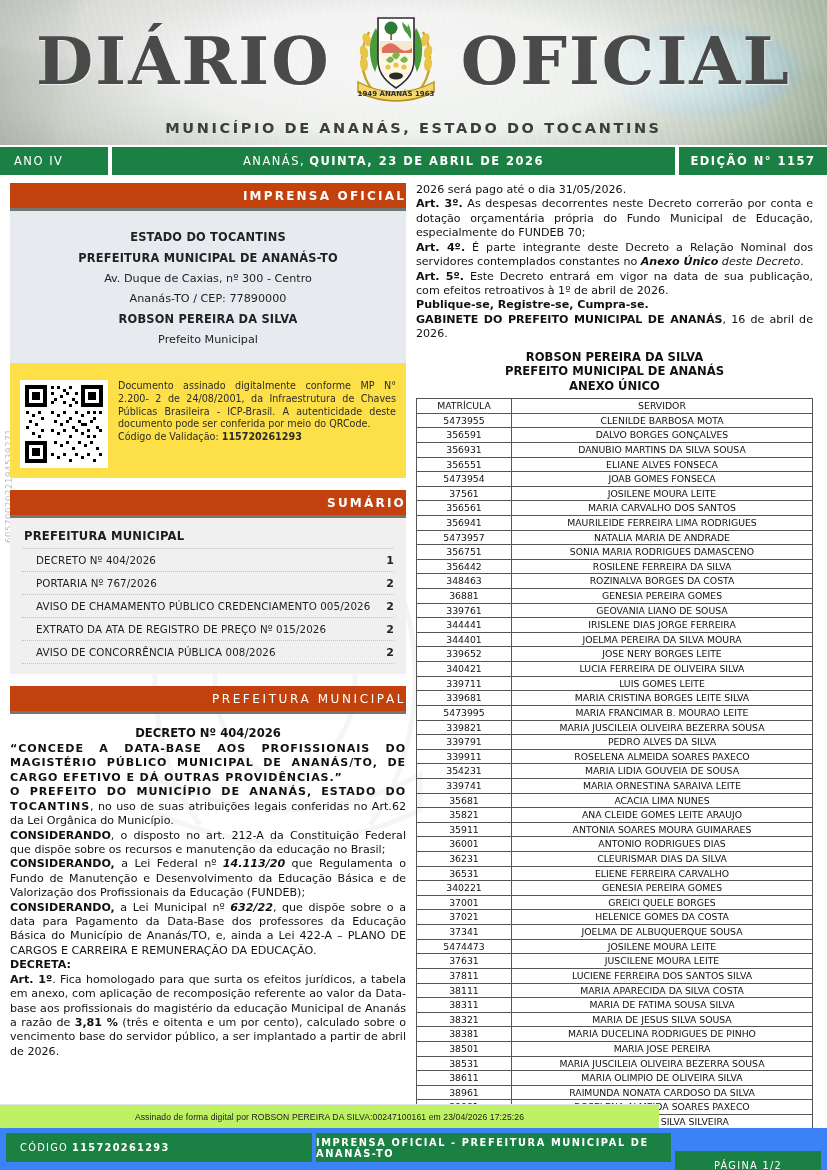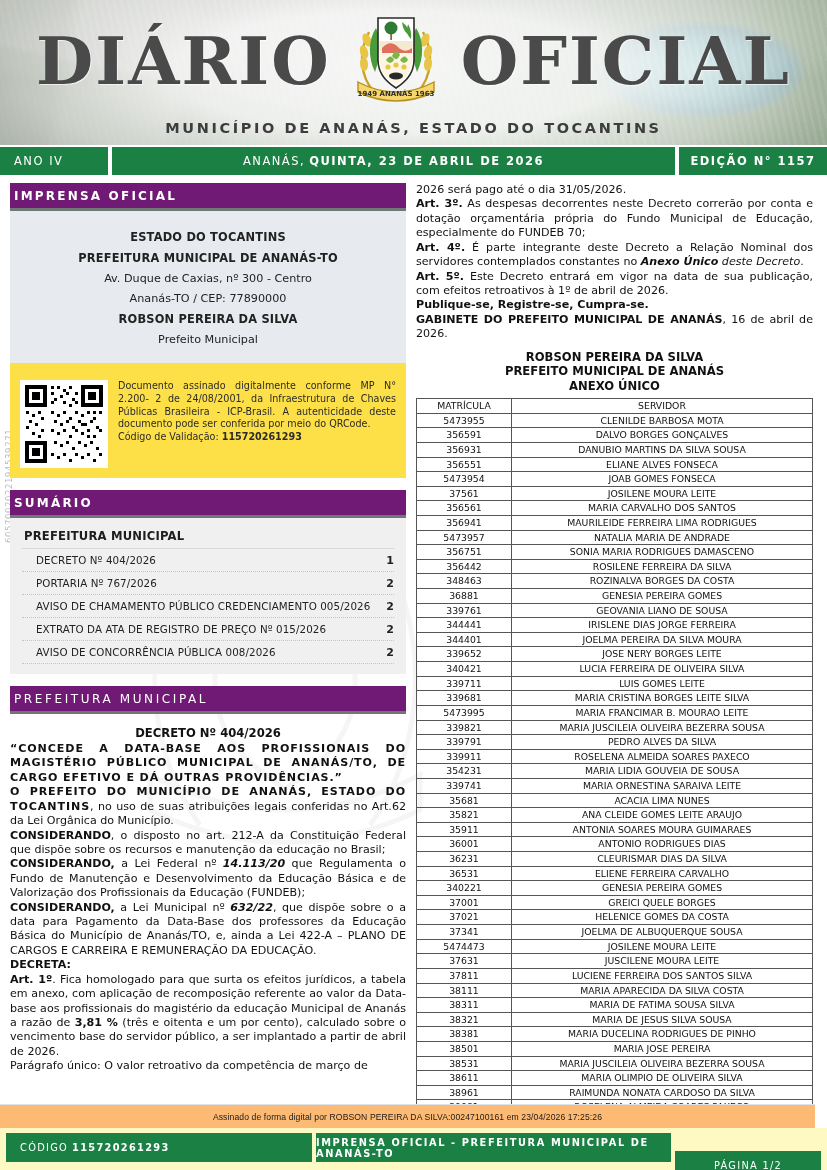--- a/index.html
+++ b/index.html
@@ -118,27 +118,27 @@
     font-size:8.5px;
     color:#b9bcc0;
     letter-spacing:.6px;
     white-space:nowrap;
     font-family:"DejaVu Sans", sans-serif;
   }
 
   
   .panel { position:relative; z-index:1; margin-bottom:12px; }
   .panel-head {
-    background:#701a75;
+    background:#c2410c;
     color:#ffffff;
-    text-align:left;
+    text-align:right;
     font-size:12px;
     font-weight:700;
     letter-spacing:2.2px;
-    padding:6px 0 5px 4px;
+    padding:6px 0 5px 16px;
     border-bottom:3px solid #707875;
   }
   .panel-head.light { font-weight:400; letter-spacing:2.6px; }
   .panel-body {
     background:#e7ebef;
     padding:12px 14px 10px 14px;
     text-align:center;
   }
   .pb-line { font-size:11.2px; color:#222; margin:7px 0; }
   .pb-line.bold { font-weight:700; font-size:11.4px; letter-spacing:.2px; }
@@ -208,34 +208,34 @@
     white-space:nowrap;
     overflow:hidden;
   }
   table.anexo th { font-weight:400; }
   table.anexo col.c1 { width:95px; }
 
   
   .signstrip {
     position:absolute;
     left:0; bottom:42px;
-    width:815px; height:24px;
-    background:#fdba74;
+    width:659px; height:24px;
+    background:#bef264;
     display:flex; align-items:center; justify-content:center;
     font-size:8.6px; color:#1b1b1b;
     font-family:"Liberation Sans", sans-serif;
     letter-spacing:.1px;
     border-top:1px solid #dfe3e7;
   }
 
   
   .footer {
     position:absolute; left:0; bottom:0;
     width:827px; height:42px;
-    background:#fef9c3;
+    background:#3b82f6;
     display:flex; align-items:center;
     padding:5px 6px 8px 6px;
     gap:4px;
   }
   .ft-cell {
     background:#1a8043; color:#ffffff; height:29px;
     display:flex; align-items:center;
     font-size:9.8px; letter-spacing:1.3px;
     font-family:"DejaVu Sans", sans-serif;
   }
@@ -494,21 +494,20 @@
         <p class="para">
           <b>CONSIDERANDO,</b><span> a Lei Municipal nº </span><span class="bi">632/22</span><span>, que dispõe sobre o a data para Pagamento da Data-Base dos professores da Educação Básica do Município de Ananás/TO, e, ainda a Lei 422-A – PLANO DE CARGOS E CARREIRA E REMUNERAÇÃO DA EDUCAÇÃO.</span>
         </p>
 
         <p class="para" style="font-weight:700;">DECRETA:</p>
 
         <p class="para">
           <b>Art. 1º</b><span>. Fica homologado para que surta os efeitos jurídicos, a tabela em anexo, com aplicação de recomposição referente ao valor da Data-base aos profissionais do magistério da educação Municipal de Ananás a razão de </span><b>3,81 %</b><span> (três e oitenta e um por cento), calculado sobre o vencimento base do servidor público, a ser implantado a partir de abril de 2026.</span>
         </p>
 
-        <p class="para">Parágrafo único: O valor retroativo da competência de março de</p>
       </div>
     </div>
 
     <div class="col-right">
 
       <p class="para">2026 será pago até o dia 31/05/2026.</p>
 
       <p class="para">
         <b>Art. 3º.</b><span> As despesas decorrentes neste Decreto correrão por conta e dotação orçamentária própria do Fundo Municipal de Educação, especialmente do FUNDEB 70;</span>
       </p>

